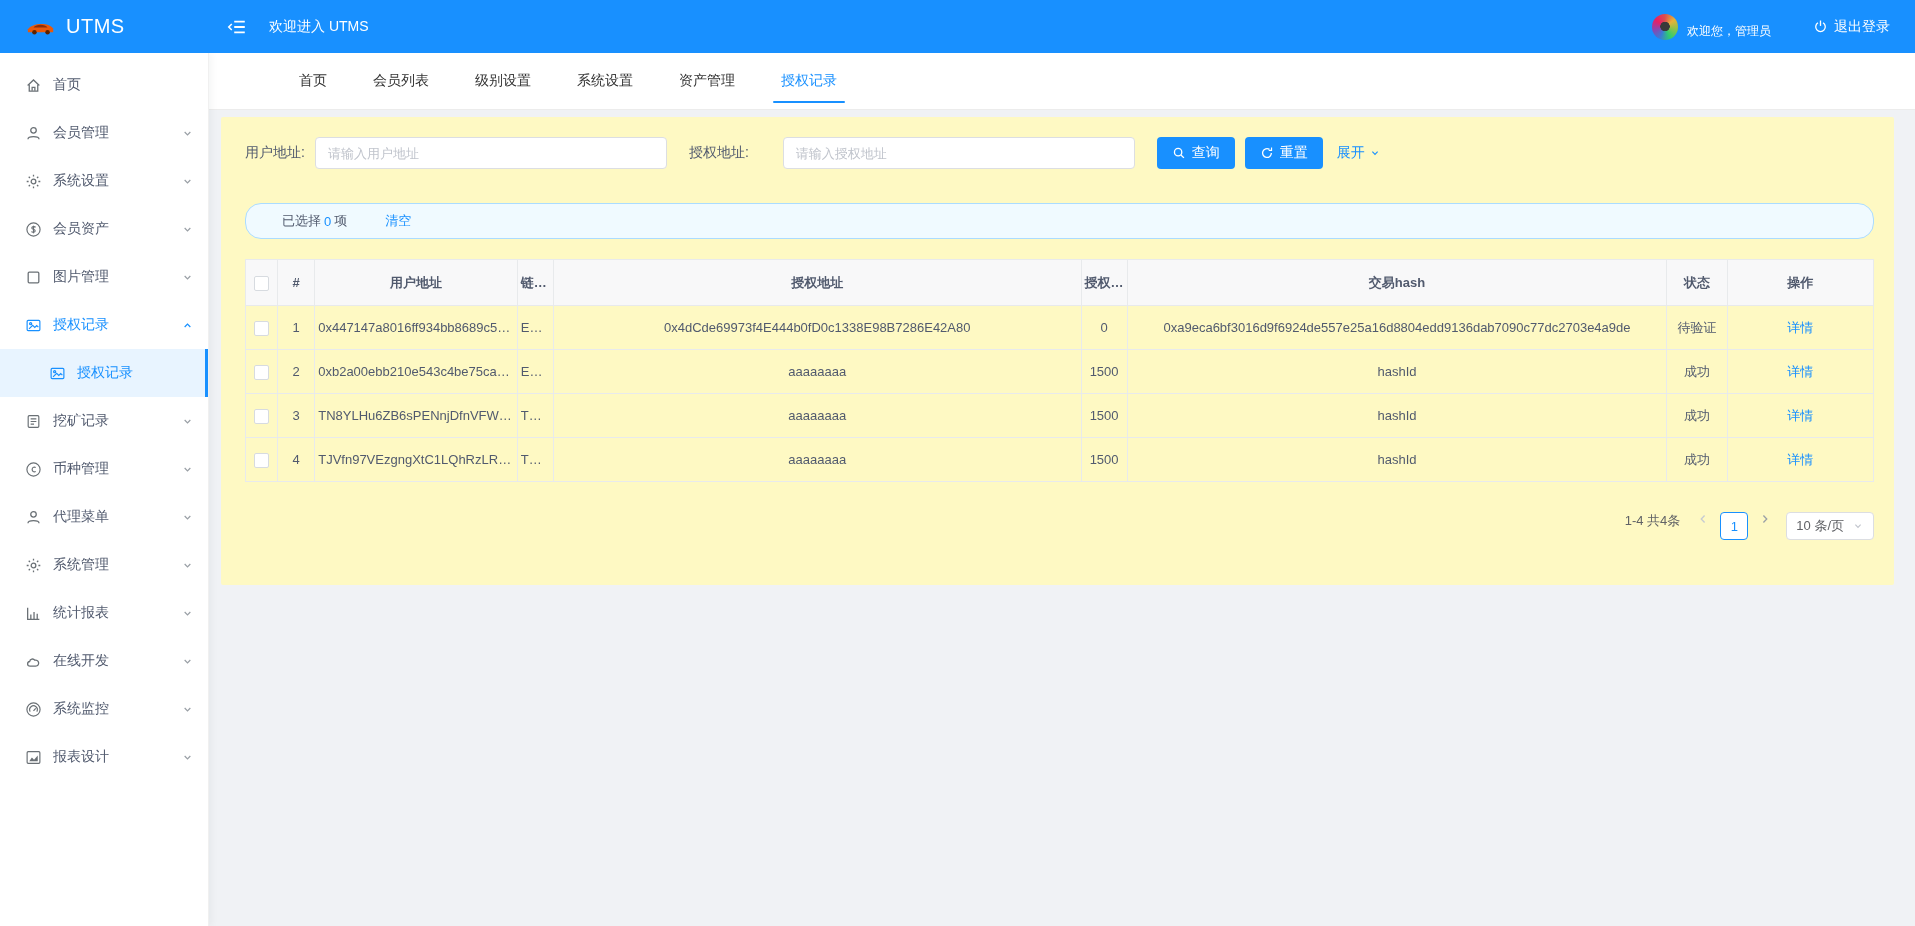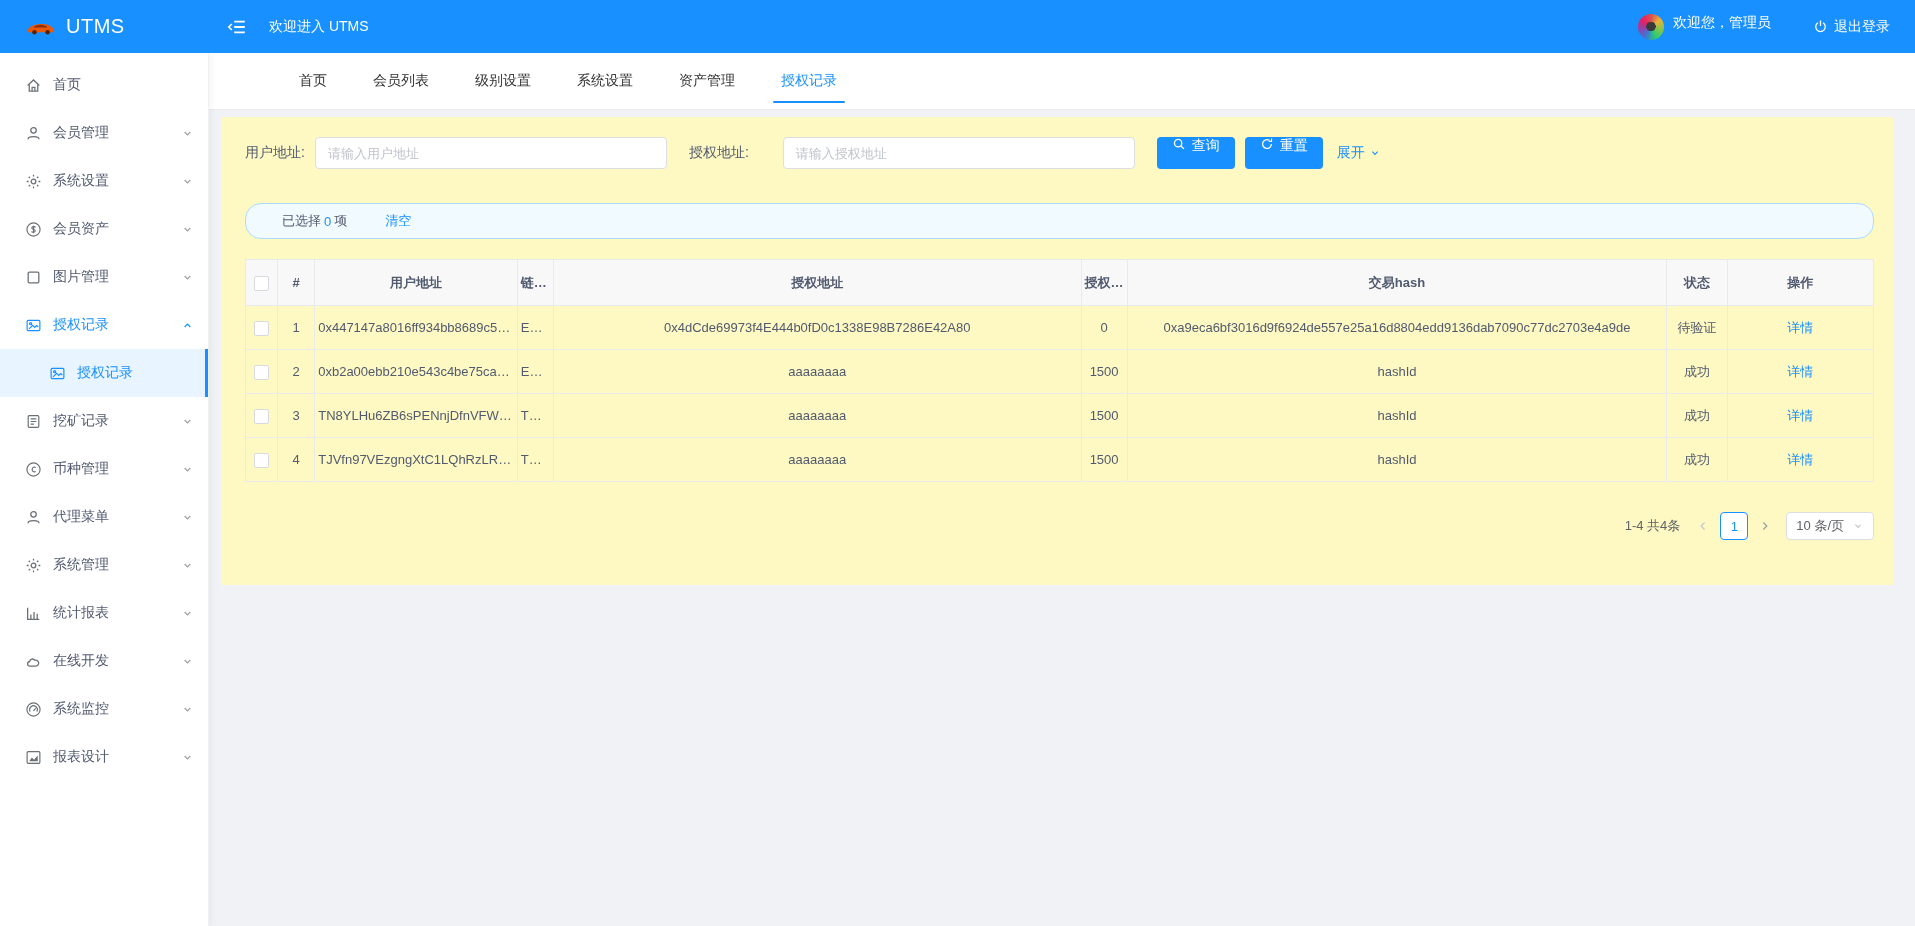--- a/index.html
+++ b/index.html
@@ -7,21 +7,21 @@
 html,body{width:1915px;height:926px;overflow:hidden;}
 body{background:#f0f2f5;font-family:"Liberation Sans","DejaVu Sans",sans-serif;color:#515a6e;position:relative;}
 svg{display:block;}
 
 .header{position:absolute;top:0;left:0;width:1915px;height:53px;background:var(--primary);display:flex;align-items:center;color:#fff;z-index:20;}
 .logo{width:209px;display:flex;align-items:center;gap:10px;padding-left:26px;flex:none;}
 .brand{font-size:20px;font-weight:normal;letter-spacing:.5px;}
 .fold{margin-left:18px;cursor:pointer;}
 .welcome{margin-left:22px;font-size:14px;}
 .hspacer{flex:1;}
-.userbox{display:flex;align-items:flex-start;gap:9px;font-size:14px;cursor:pointer;}
+.userbox{display:flex;align-items:flex-end;gap:9px;font-size:12px;cursor:pointer;}
 .avatar{width:26px;height:26px;border-radius:50%;flex:none;
  background:radial-gradient(circle at 50% 48%,#3a3a3a 0 4.5px,rgba(0,0,0,0) 5px),
  conic-gradient(#d94f4f,#e8b23a,#8bc34a,#2ecc71,#3a7bd5,#8e44ad,#e91e63,#d94f4f);}
 .logout{display:flex;align-items:center;gap:6px;margin-left:42px;margin-right:25px;font-size:14px;cursor:pointer;}
 
 .sidebar{position:absolute;top:53px;left:0;width:209px;height:873px;background:#fff;border-right:1px solid #f0f0f0;box-shadow:2px 0 8px rgba(29,35,41,.05);z-index:10;padding-top:8px;}
 .menu-item{height:48px;display:flex;align-items:center;padding:0 14px 0 25px;font-size:14px;color:#515a6e;cursor:pointer;}
 .menu-item .mi{width:17px;height:17px;margin-right:11px;color:#6a7075;flex:none;}
 .menu-item .chev{width:13px;height:13px;margin-left:auto;color:#9aa0a6;flex:none;}
 .menu-item.active{color:var(--primary);}
@@ -36,40 +36,40 @@
 .tab.active{color:var(--primary);}
 .tab.active::after{content:"";position:absolute;left:2px;right:2px;bottom:6px;height:2px;background:var(--primary);border-radius:1px;}
 .card{margin:7px 21px 0 12px;height:468px;background:#fef9c3;border-radius:2px;padding:20px 20px 0 24px;}
 
 .filters{display:flex;align-items:center;}
 .flabel{font-size:14px;color:#515a6e;margin-right:10px;white-space:nowrap;}
 .finput{width:352px;height:32px;border:1px solid #dcdee2;border-radius:4px;padding:0 12px;font-size:13px;color:#515a6e;outline:none;background:#fff;}
 .finput::placeholder{color:#c0c4cc;}
 .fgroup{display:flex;align-items:center;}
 .fgroup2{margin-left:22px;gap:24px;}
-.btn{height:32px;display:inline-flex;align-items:flex-start;gap:6px;border:none;border-radius:4px;background:var(--primary);color:#fff;font-size:14px;padding:0 15px;cursor:pointer;}
+.btn{height:32px;display:inline-flex;align-items:center;gap:6px;border:none;border-radius:4px;background:var(--primary);color:#fff;font-size:14px;padding:0 15px;cursor:pointer;}
 .btn .bic{width:14px;height:14px;}
 .btn-search{margin-left:22px;}
 .btn-reset{margin-left:10px;}
 .expand{display:inline-flex;align-items:center;gap:4px;color:var(--primary);font-size:14px;margin-left:14px;cursor:pointer;}
 .expand .chev{width:12px;height:12px;}
 
 .alert{margin-top:34px;height:36px;background:var(--alert_bg);border:1px solid var(--alert_border);border-radius:16px;display:flex;align-items:center;padding-left:36px;font-size:13px;color:#515a6e;}
 .sel-count{color:var(--primary);margin:0 3px;}
 .clear-link{color:var(--primary);margin-left:38px;cursor:pointer;}
 
 .table-wrap{margin-top:20px;}
 table{width:100%;border-collapse:collapse;table-layout:fixed;font-size:13px;}
 th,td{border:1px solid #e8eaec;text-align:center;overflow:hidden;white-space:nowrap;text-overflow:ellipsis;}
 th{background:#f8f8f9;height:46px;font-weight:600;color:#515a6e;padding:0 3px;}
 td{height:44px;color:#515a6e;padding:0 3px;}
 .cb{display:inline-block;width:15px;height:15px;border:1px solid #d7dbe0;border-radius:2px;background:#fff;vertical-align:middle;cursor:pointer;}
 .link{color:var(--primary);cursor:pointer;}
 
-.pager{margin-top:30px;display:flex;justify-content:flex-end;align-items:center;font-size:13px;color:#606266;}
+.pager{margin-top:30px;display:flex;justify-content:flex-end;align-items:flex-start;font-size:13px;color:#606266;}
 .pg-total{margin-right:10px;}
 .pg-arrow{width:14px;height:14px;color:#c6cbd2;margin:0 6px;cursor:pointer;}
 .pg-arrow.next{color:#9aa0a6;}
 .pg-page{width:28px;height:28px;border:1px solid var(--primary);border-radius:4px;color:var(--primary);display:flex;align-items:center;justify-content:center;margin:0 4px;cursor:pointer;background:#fff;font-size:13px;}
 .pg-size{height:28px;border:1px solid #dcdee2;border-radius:4px;display:flex;align-items:center;gap:8px;padding:0 9px;margin-left:8px;color:#606266;cursor:pointer;background:#fff;}
 .pg-size .chev{width:12px;height:12px;color:#c0c4cc;}
 </style>
 </head>
 <body>
 

